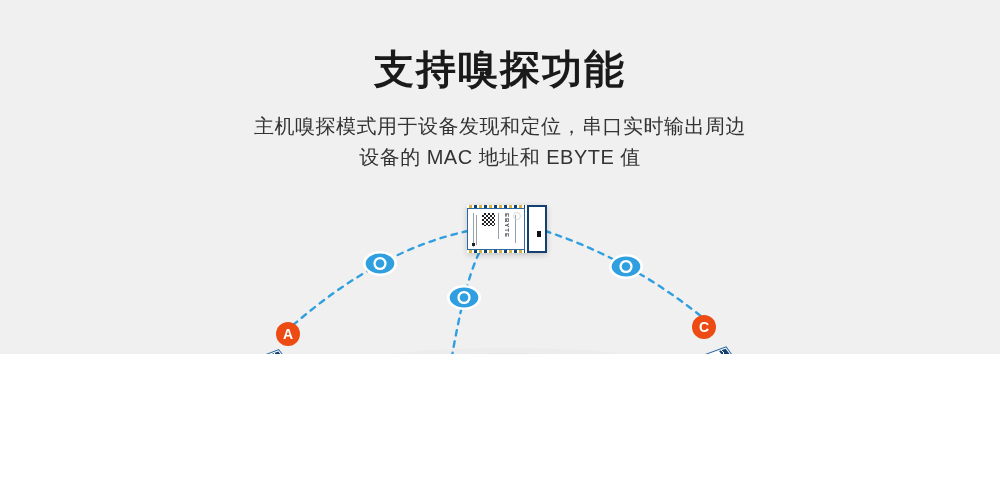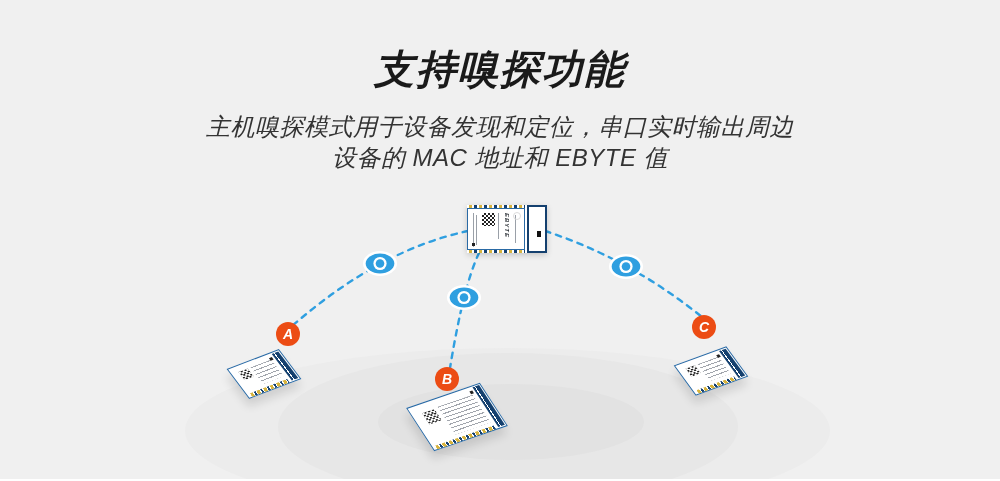--- a/index.html
+++ b/index.html
@@ -1,30 +1,29 @@
 <!DOCTYPE html>
 <html style="--page-bg: #f0f0f0; --link-blue: #2f9fe0; --badge-orange: #ec4c14; --module-border-blue: #2a6aa5; --module-navy: #14406f; --pin-gold: #d7b33c;"><head>
 <meta charset="utf-8">
 <style>
   html,body{margin:0;padding:0;}
   .canvas{
-    position:relative;width:1000px;height:479px;overflow:hidden;
+    position:relative;width:1000px;height:354px;overflow:hidden;
     background:var(--page-bg,#f0f0f0);
     font-family:"Liberation Sans","DejaVu Sans",sans-serif;
-    font-style:italic;
   }
 
   
   .title{
     position:absolute;top:42px;left:0;width:100%;text-align:center;
     font-size:40px;font-weight:700;color:#1a1a1a;letter-spacing:2px;
   }
   .subtitle{
     position:absolute;top:111px;left:0;width:100%;text-align:center;
-    font-size:24px;font-weight:500;color:#333;line-height:31px;letter-spacing:.5px;
+    font-size:20px;font-weight:500;color:#333;line-height:31px;letter-spacing:.5px;
   }
 
   
   .g-ellipse{position:absolute;border-radius:50%;}
   .g1{left:185px;top:348px;width:645px;height:165px;background:#ececec;}
   .g2{left:278px;top:353px;width:460px;height:148px;background:#e7e7e7;}
   .g3{left:378px;top:384px;width:266px;height:76px;background:#e2e2e2;}
 
   
   .links{position:absolute;left:0;top:0;width:1000px;height:481px;}

